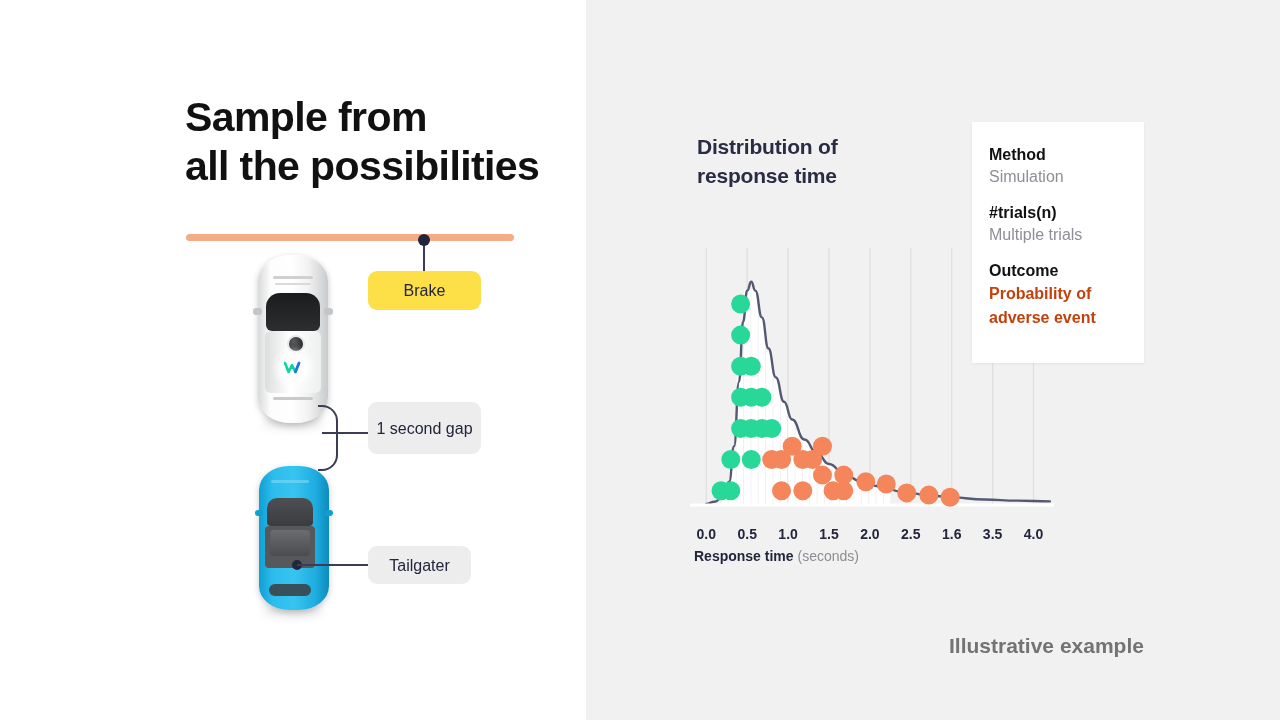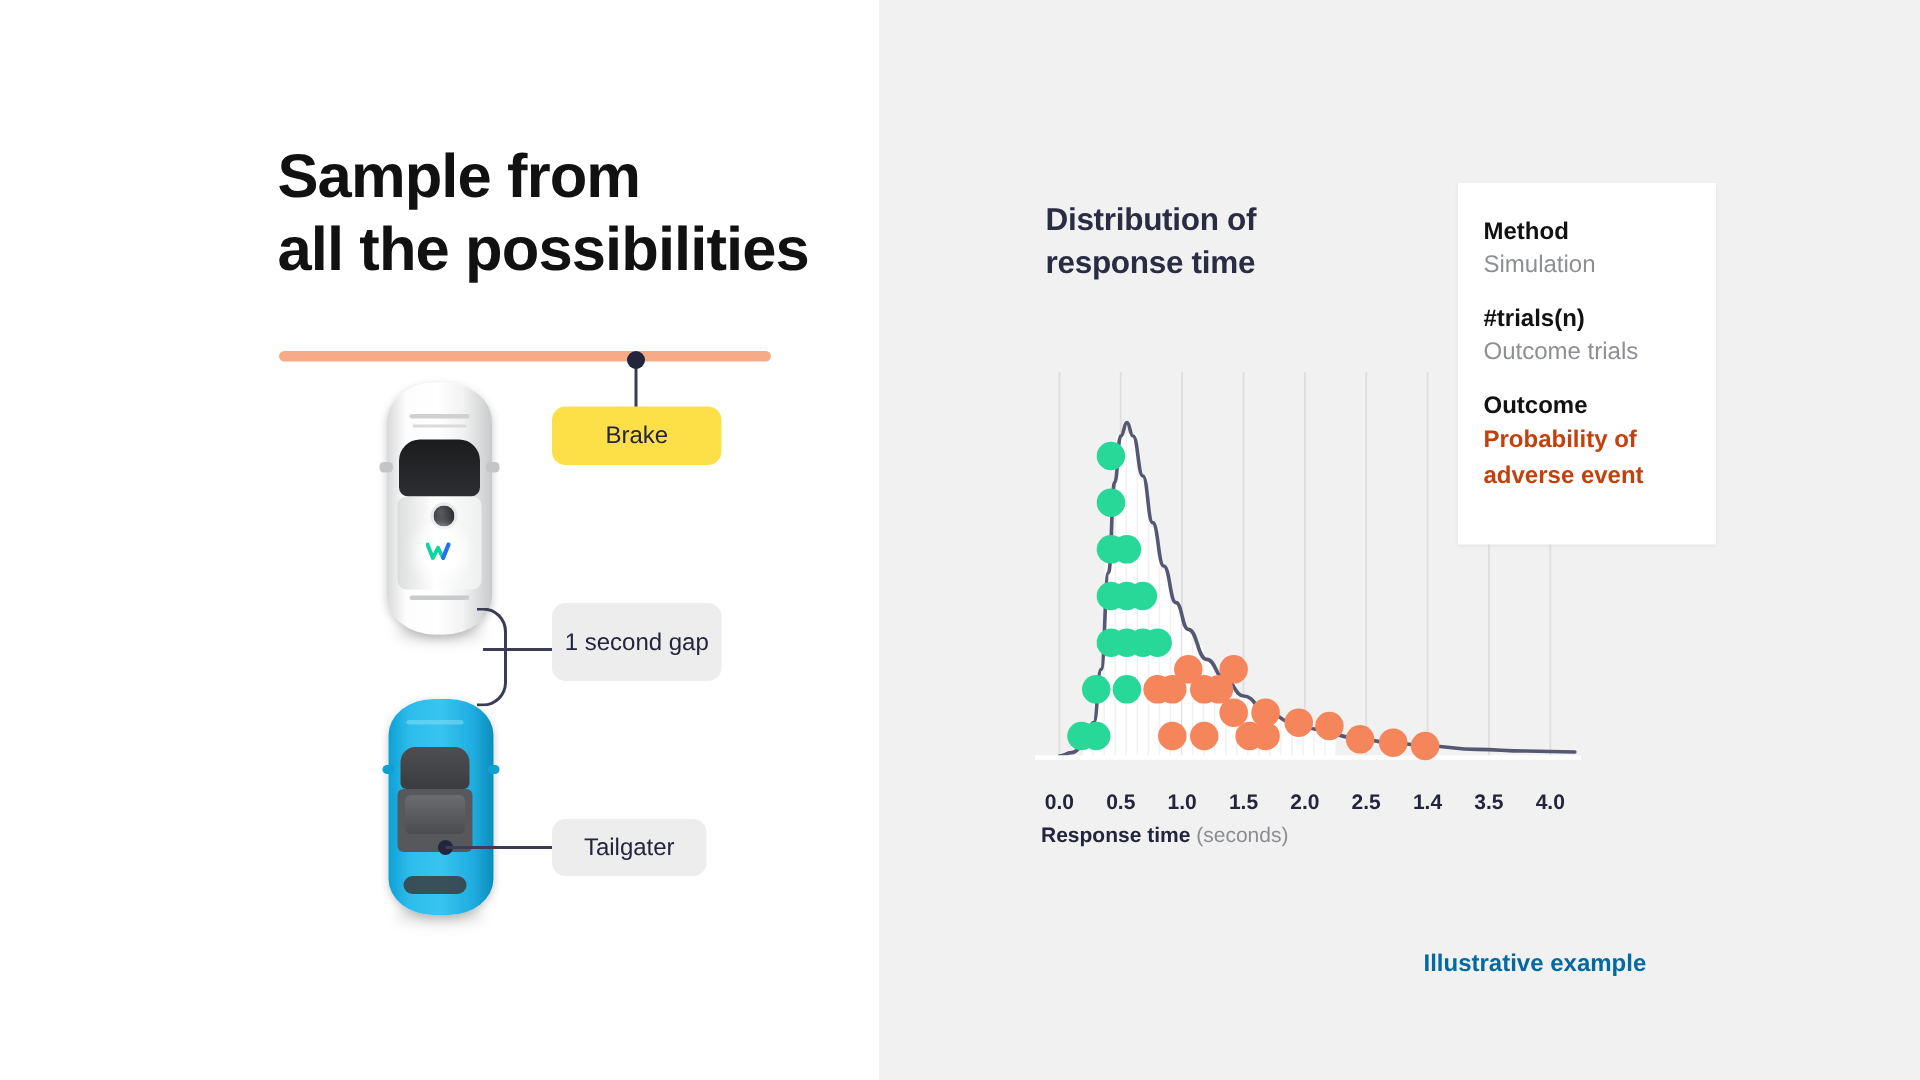--- a/index.html
+++ b/index.html
@@ -100,21 +100,21 @@
   
   .card{position:absolute;left:972px;top:122px;width:172px;height:241px;background:#ffffff;border-radius:0;
     box-shadow:0 1px 3px rgba(0,0,0,.06);}
   .card-inner{padding:22px 0 0 17px;}
   .card-k{font-size:16px;font-weight:700;color:#111111;line-height:22px;}
   .card-v{font-size:16px;font-weight:400;color:#8d8f95;line-height:22px;}
   .card-v.accent{color:#c2410c;font-weight:700;line-height:24px;width:148px;}
   .card-grp{margin-bottom:14px;}
   .card-grp:last-child{margin-bottom:0;}
 
-  .illustrative{position:absolute;left:949px;top:634px;font-size:16px;font-weight:700;color:#0369a1;white-space:nowrap;}
+  .illustrative{position:absolute;left:949px;top:634px;font-size:21px;font-weight:700;color:#737373;white-space:nowrap;}
 </style>
 </head>
 <body>
 
 <div id="stage">
 
   <div class="panel-left">
 
     <div class="title">
       <span>Sample from</span>
@@ -256,39 +256,39 @@
       </svg>
   </div>
 
   <div class="xticks">
       <span class="xtick" style="left: 20.3px;">0.0</span>
       <span class="xtick" style="left: 61.2px;">0.5</span>
       <span class="xtick" style="left: 102.1px;">1.0</span>
       <span class="xtick" style="left: 143px;">1.5</span>
       <span class="xtick" style="left: 183.9px;">2.0</span>
       <span class="xtick" style="left: 224.8px;">2.5</span>
-      <span class="xtick" style="left: 265.7px;">1.4</span>
+      <span class="xtick" style="left: 265.7px;">1.6</span>
       <span class="xtick" style="left: 306.6px;">3.5</span>
       <span class="xtick" style="left: 347.5px;">4.0</span>
     </div>
 
   <div class="xaxis-label">
     <span>Response time</span>
     <span class="unit">(seconds)</span>
   </div>
 
   <div class="card">
     <div class="card-inner">
       <div class="card-grp">
         <div class="card-k">Method</div>
         <div class="card-v">Simulation</div>
       </div>
       <div class="card-grp">
         <div class="card-k">#trials(n)</div>
-        <div class="card-v">Outcome trials</div>
+        <div class="card-v">Multiple trials</div>
       </div>
       <div class="card-grp">
         <div class="card-k">Outcome</div>
         <div class="card-v accent">
           <span>Probability of</span>
           <span>adverse event</span>
         </div>
       </div>
     </div>
   </div>

